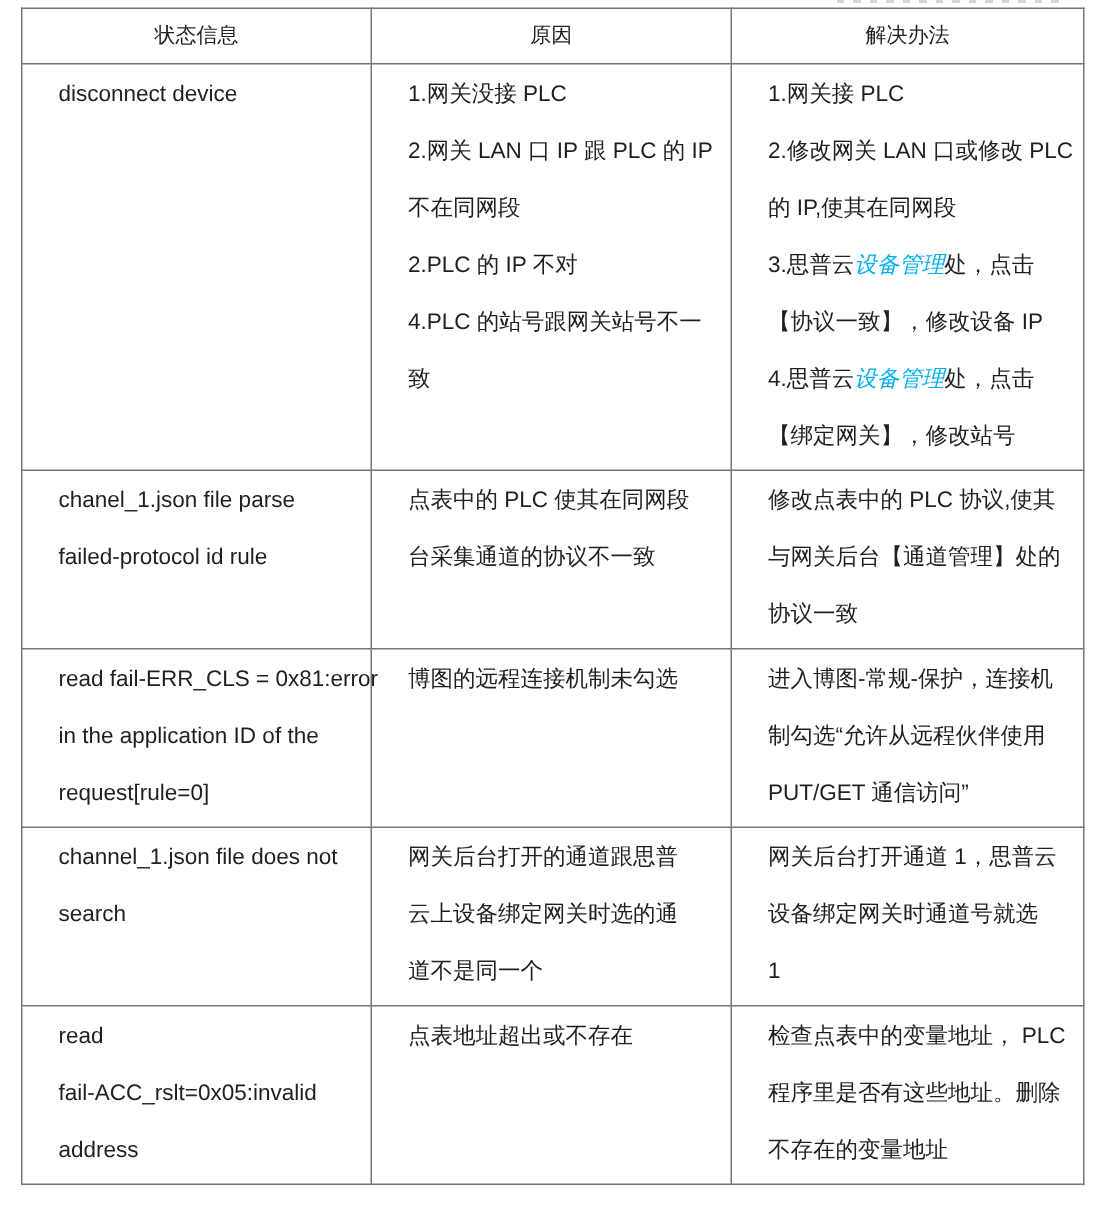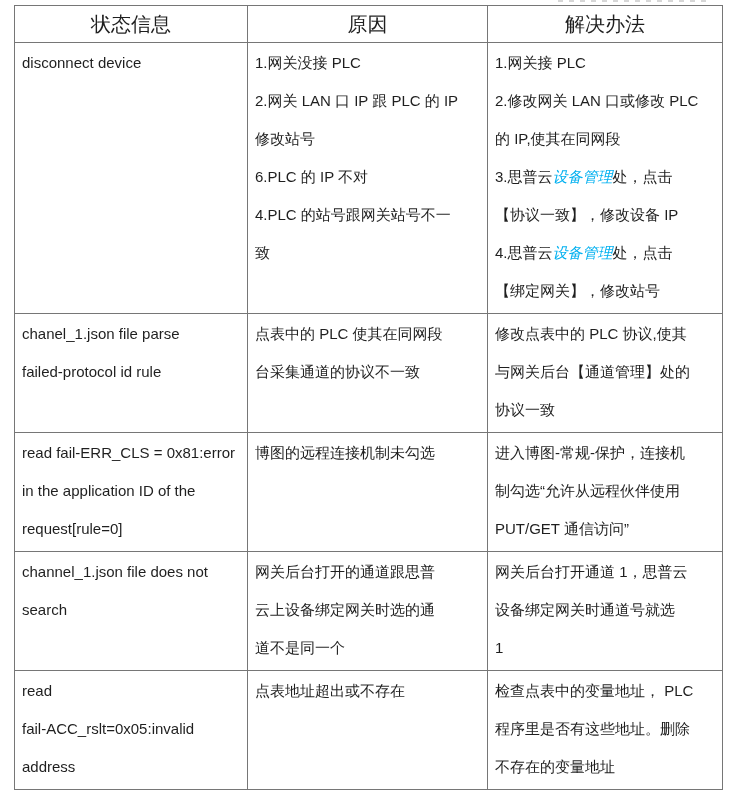--- a/index.html
+++ b/index.html
@@ -15,25 +15,25 @@
     background:repeating-linear-gradient(90deg,#b5b5b5 0 5px, transparent 5px 11px);
     opacity:.55;
   }
   table.doc-table {
     position:absolute; left:14px; top:5px;
     border-collapse:collapse; table-layout:fixed;
     width:708px;
   }
   th, td { border:1px solid var(--border); }
   th {
-    font-weight:normal; font-size:20px; height:37px;
+    font-weight:normal; font-size:14px; height:37px;
     text-align:center; vertical-align:middle; padding:0;
   }
   td {
-    vertical-align:top; padding:1px 6px 3px 7px;
+    vertical-align:top; padding:1px 6px 3px 24px;
     font-size:15px; line-height:38px;
   }
   .line { white-space:nowrap; }
   .hl { color:var(--hl);font-style:italic; }
 </style>
 </head>
 <body>
 
 <div class="artifact"></div>
 
@@ -51,22 +51,22 @@
     </tr>
   </thead>
   <tbody>
       <tr>
         <td>
           <div class="line"><span>disconnect device</span></div>
         </td>
         <td>
           <div class="line"><span>1.网关没接 PLC</span></div>
           <div class="line"><span>2.网关 LAN 口 IP 跟 PLC 的 IP</span></div>
-          <div class="line"><span>修改站号</span></div>
-          <div class="line"><span>6.PLC 的 IP 不对</span></div>
+          <div class="line"><span>不在同网段</span></div>
+          <div class="line"><span>2.PLC 的 IP 不对</span></div>
           <div class="line"><span>4.PLC 的站号跟网关站号不一</span></div>
           <div class="line"><span>致</span></div>
         </td>
         <td>
           <div class="line"><span>1.网关接 PLC</span></div>
           <div class="line"><span>2.修改网关 LAN 口或修改 PLC</span></div>
           <div class="line"><span>的 IP,使其在同网段</span></div>
           <div class="line"><span>3.思普云</span><span class="hl">设备管理</span><span>处，点击</span></div>
           <div class="line"><span>【协议一致】，修改设备 IP</span></div>
           <div class="line"><span>4.思普云</span><span class="hl">设备管理</span><span>处，点击</span></div>

